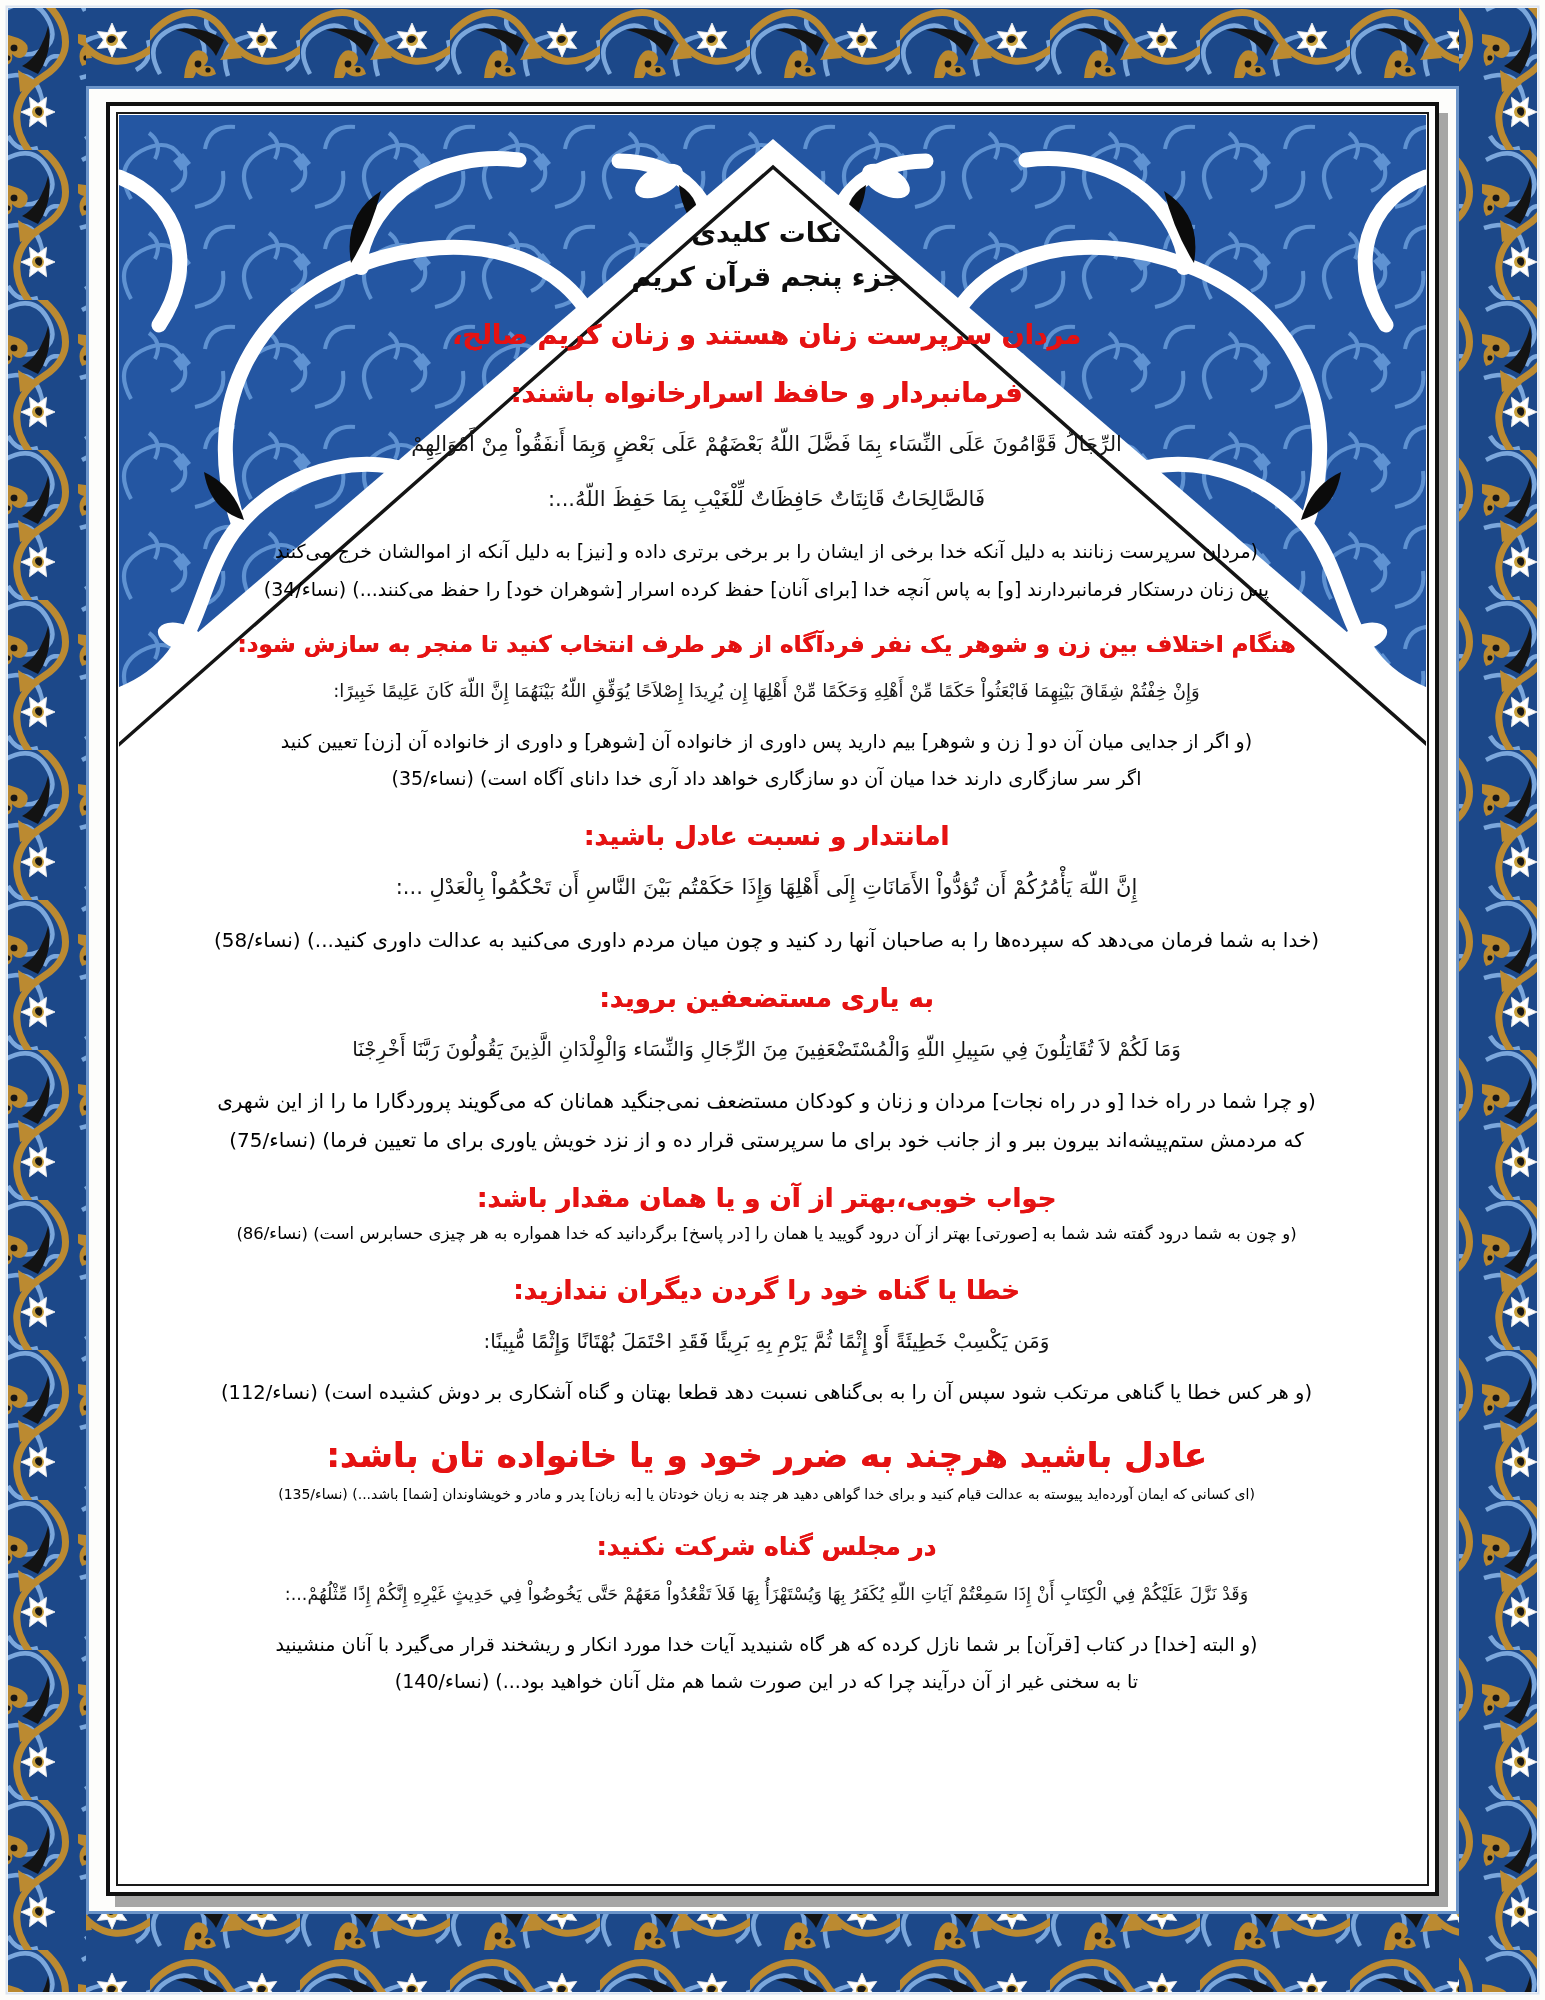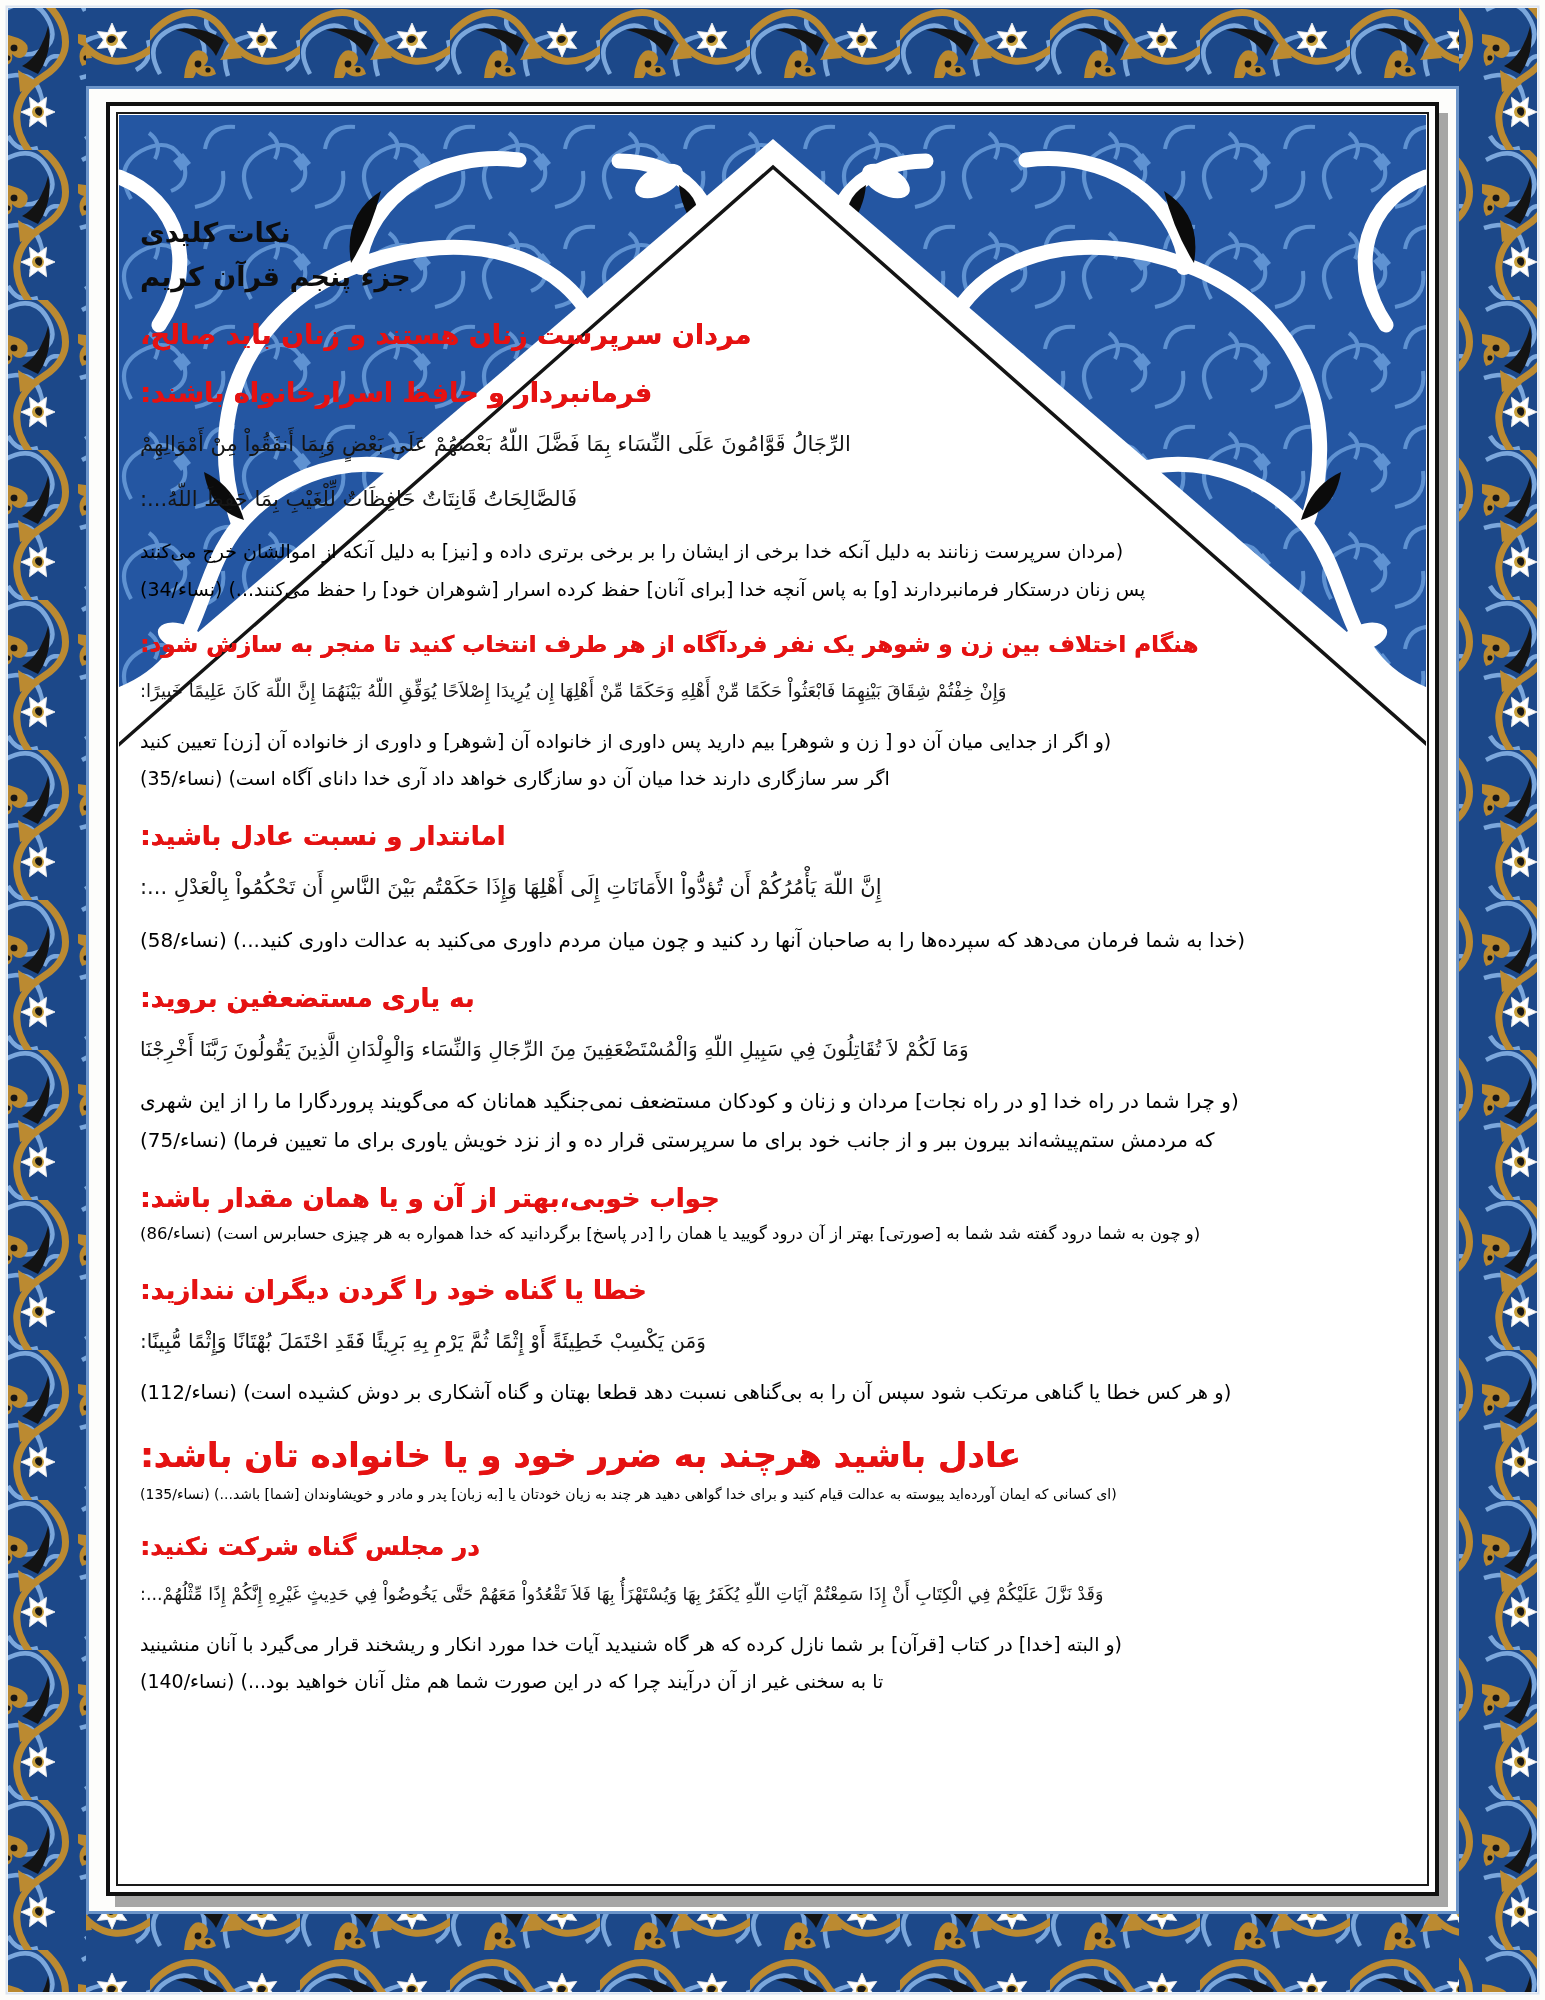--- a/index.html
+++ b/index.html
@@ -12,21 +12,21 @@
     background:#ffffff;border:4px solid #101010;z-index:1;
     box-shadow:9px 11px 0 rgba(95,95,95,0.55);
   }
   .inner-keyline{
     position:absolute;inset:6px;border:2px solid #1a1a1a;z-index:2;pointer-events:none;
   }
   #arch-svg{position:absolute;left:9px;top:9px;width:1307px;height:640px;z-index:3;}
   
   .text-col{
     position:absolute;top:98px;left:30px;right:42px;z-index:5;
-    text-align:left;direction:rtl;color:#111;
+    text-align:center;direction:rtl;color:#111;
   }
   .title{font-weight:bold;font-size:27px;color:#0d0d0d;margin:13px 0;letter-spacing:0;}
   .hd{font-weight:bold;color:#e51212;font-size:26px;margin:27px 0 8px;
       text-shadow:0.4px 0 0 #e51212;white-space:nowrap;}
   .ar{font-size:21px;color:#151515;margin:19px 0;line-height:1.7;white-space:nowrap;font-weight:500;}
   .fa{font-size:19px;font-weight:normal;color:#000000;margin:7px 0;line-height:1.6;white-space:nowrap;}
   
   .sec1 .hd{font-size:27px}
   .sec1 .ar{font-size:21px}   .sec1 .fa{font-size:19px}
   .sec2 .hd{font-size:23px}   .sec2 .ar{font-size:18px}   .sec2 .fa{font-size:19px}
@@ -130,21 +130,21 @@
     <path d="M 654,52 L 1338,656 L -30,656 Z" fill="#ffffff" stroke="#141414" stroke-width="3.5"></path>
   </svg>
 
   <div class="text-col">
     <div class="titles-block">
       <div class="title">نکات کلیدی</div>
       <div class="title">جزء پنجم قرآن کریم</div>
     </div>
     <div>
         <div class="section sec1">
-          <div class="hd">مردان سرپرست زنان هستند و زنان باید صالح،</div>
+          <div class="hd">مردان سرپرست زنان هستند و زنان کریم صالح،</div>
           <div class="hd">فرمانبردار و حافظ اسرارخانواه باشند:</div>
           <div class="ar">الرِّجَالُ قَوَّامُونَ عَلَى النِّسَاء بِمَا فَضَّلَ اللّهُ بَعْضَهُمْ عَلَى بَعْضٍ وَبِمَا أَنفَقُواْ مِنْ أَمْوَالِهِمْ</div>
           <div class="ar">فَالصَّالِحَاتُ قَانِتَاتٌ حَافِظَاتٌ لِّلْغَيْبِ بِمَا حَفِظَ اللّهُ...:</div>
           <div class="fa">(مردان سرپرست زنانند به دلیل آنکه خدا برخی از ایشان را بر برخی برتری داده و [نیز] به دلیل آنکه از اموالشان خرج می‌کنند</div>
           <div class="fa">پس زنان درستکار فرمانبردارند [و] به پاس آنچه خدا [برای آنان] حفظ کرده اسرار [شوهران خود] را حفظ می‌کنند...) (نساء/34)</div>
         </div>
         <div class="section sec2">
           <div class="hd">هنگام اختلاف بین زن و شوهر یک نفر فردآگاه از هر طرف انتخاب کنید تا منجر به سازش شود:</div>
           <div class="ar">وَإِنْ خِفْتُمْ شِقَاقَ بَيْنِهِمَا فَابْعَثُواْ حَكَمًا مِّنْ أَهْلِهِ وَحَكَمًا مِّنْ أَهْلِهَا إِن يُرِيدَا إِصْلاَحًا يُوَفِّقِ اللّهُ بَيْنَهُمَا إِنَّ اللّهَ كَانَ عَلِيمًا خَبِيرًا:</div>
           <div class="fa">(و اگر از جدایی میان آن دو [ زن و شوهر] بیم دارید پس داوری از خانواده آن [شوهر] و داوری از خانواده آن [زن] تعیین کنید</div>

